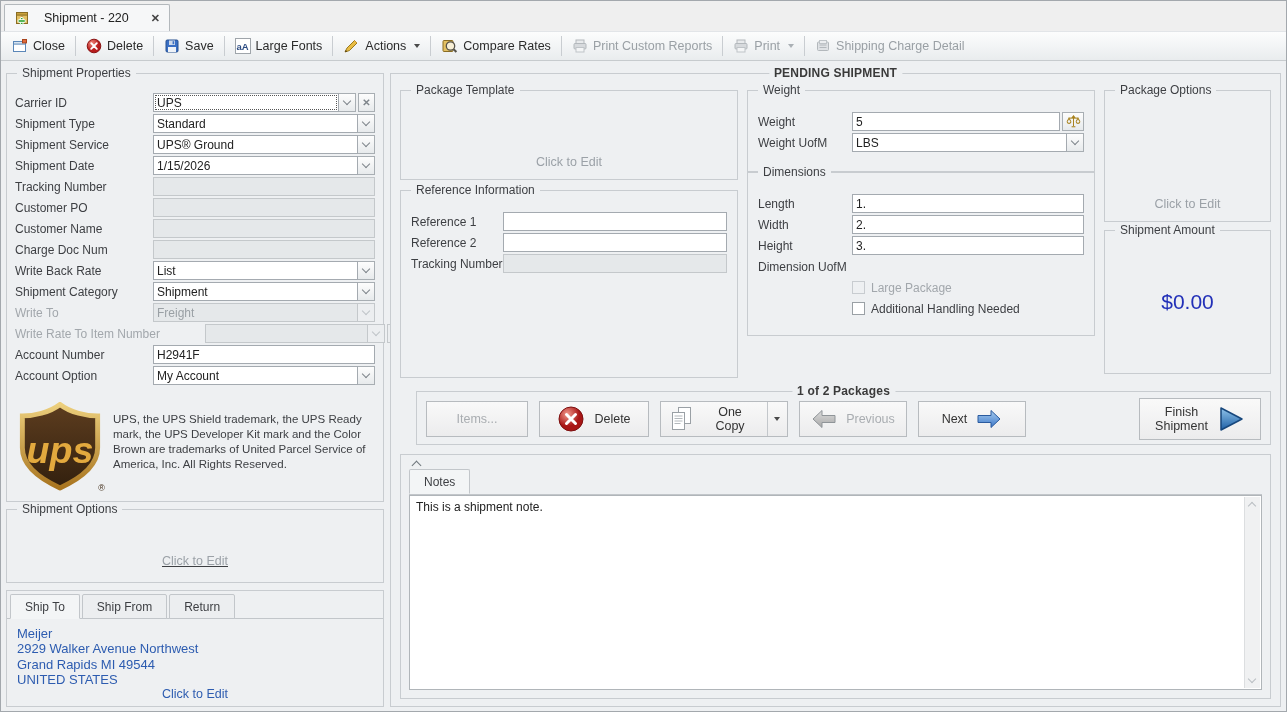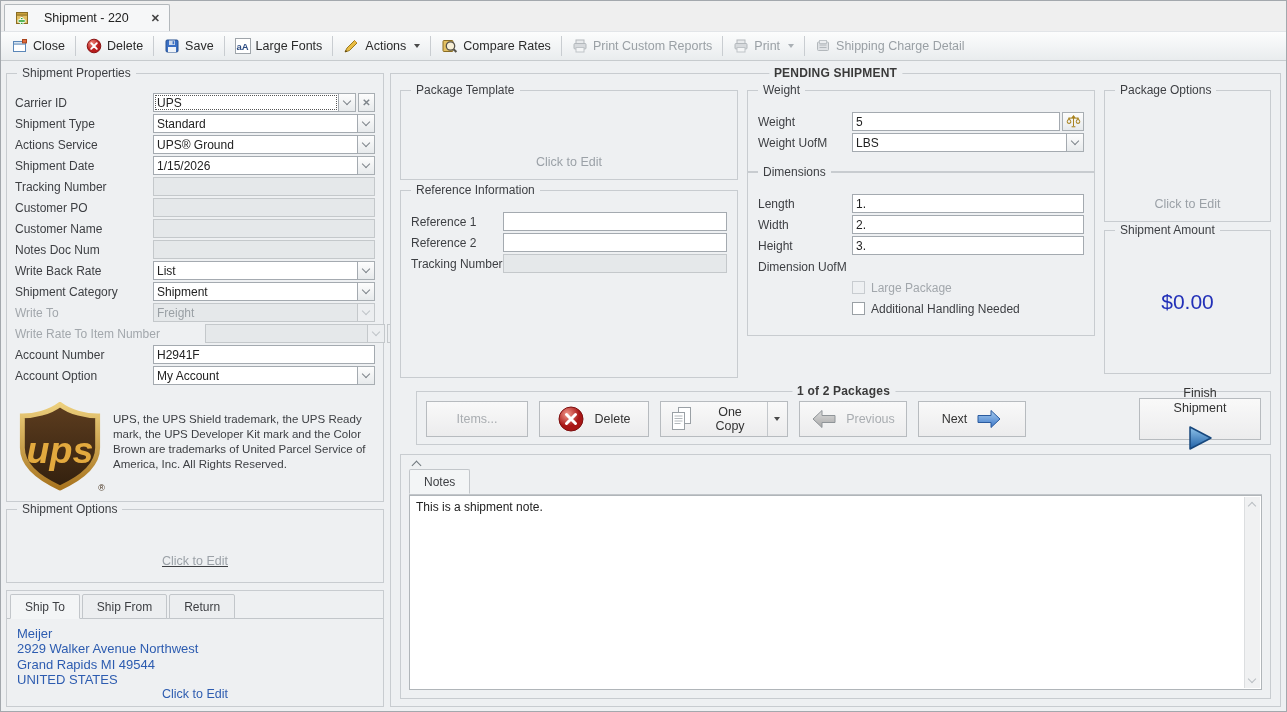--- a/index.html
+++ b/index.html
@@ -69,21 +69,21 @@
   .cte-bottom { display:flex; align-items:flex-end; justify-content:center; }
   .gb-pad { padding:20px 10px 8px; }
   .frow2 { display:flex; align-items:center; height:21px; }
   .frow2 .lbl { flex:none; }
   
   .packrow { margin-top:13px; padding:10px 9px 8px; display:flex; align-items:center; gap:11px; height:54px; flex:none;margin-left:16px; }
   .pbtn { height:36px; border:1px solid #b7bbbf; background:linear-gradient(#f9f9f9,#ececed);
     display:flex; align-items:center; justify-content:center; gap:9px; font-size:12.5px; color:#333; flex:none; }
   .pbtn.disabled { color:#a9adb1; }
   .split-caret { width:16px; align-self:stretch; border-left:1px solid #c3c7cb; display:flex; align-items:center; justify-content:center; }
-  .finish { margin-left:auto; height:42px; width:122px; line-height:1.15; text-align:center;flex-direction:column; }
+  .finish { margin-left:auto; height:42px; width:122px; line-height:1.15; text-align:center; }
   
   .notes-gb { margin-top:9px; flex:1; display:flex; flex-direction:column; }
   .collapse-btn { position:absolute; top:3px; left:12px; }
   .chev-up { width:7px; height:7px; border-left:1.7px solid #6f767c; border-top:1.7px solid #6f767c; transform:rotate(45deg); display:inline-block; }
   .ntabs { display:flex; align-items:flex-end; padding:14px 0 0 8px; }
   .ntext-wrap { flex:1; margin:0 8px 8px; border:1px solid #b0b5b9; background:#fff; position:relative; }
   .ntext { position:absolute; inset:1px 18px 1px 1px; padding:3px 5px; font-size:12px; color:#222; white-space:pre-wrap; overflow:hidden; }
   .vscroll { position:absolute; top:1px; right:1px; bottom:1px; width:16px; background:#f0f1f2; border-left:1px solid #dcdee0; }
   .vs-chev { position:absolute; left:4px; width:6px; height:6px; border-right:1.5px solid #b9bec2; border-bottom:1.5px solid #b9bec2; }
   .vs-up { top:6px; transform:rotate(225deg); }
@@ -239,21 +239,21 @@
       <div class="frow">
         <span class="lbl">Shipment Type</span>
         <span class="ctl">
           <input class="tbox" readonly="" value="Standard" style="">
           <span class="ddbtn">
               <span class="chev"></span>
             </span>
         </span>
       </div>
       <div class="frow">
-        <span class="lbl">Actions Service</span>
+        <span class="lbl">Shipment Service</span>
         <span class="ctl">
           <input class="tbox" readonly="" value="UPS® Ground" style="">
           <span class="ddbtn">
               <span class="chev"></span>
             </span>
         </span>
       </div>
       <div class="frow">
         <span class="lbl">Shipment Date</span>
         <span class="ctl">
@@ -275,21 +275,21 @@
             <input class="tbox dis" readonly="" value="" style="">
           </span>
       </div>
       <div class="frow">
         <span class="lbl">Customer Name</span>
         <span class="ctl">
             <input class="tbox dis" readonly="" value="" style="">
           </span>
       </div>
       <div class="frow">
-        <span class="lbl">Notes Doc Num</span>
+        <span class="lbl">Charge Doc Num</span>
         <span class="ctl">
             <input class="tbox dis" readonly="" value="" style="">
           </span>
       </div>
       <div class="frow">
         <span class="lbl">Write Back Rate</span>
         <span class="ctl">
           <input class="tbox" readonly="" value="List" style="">
           <span class="ddbtn">
               <span class="chev"></span>

